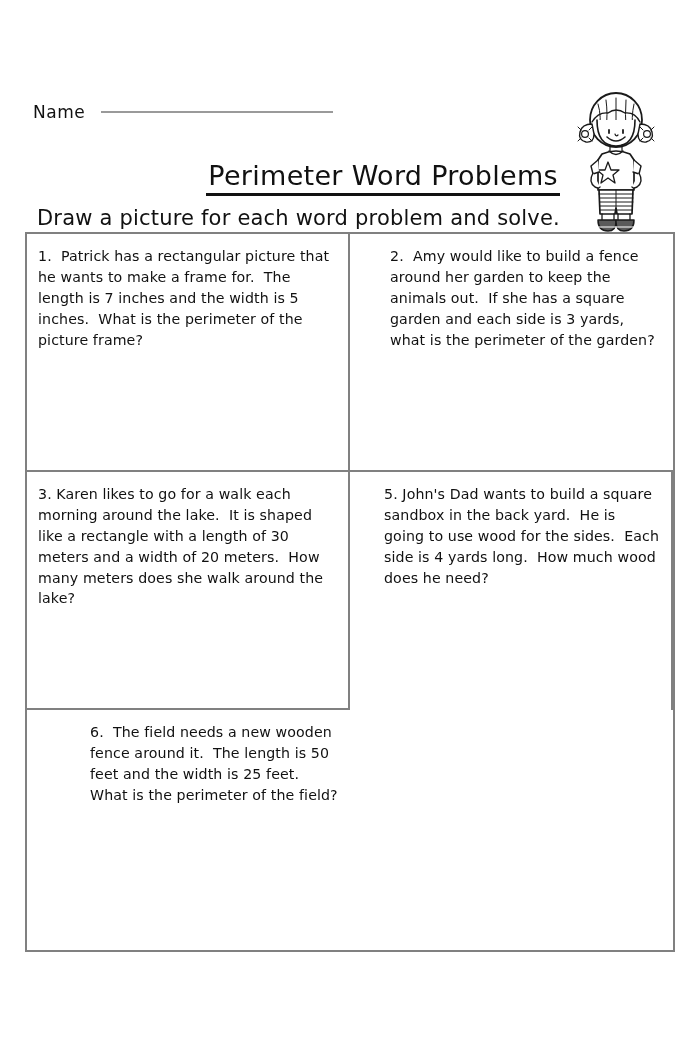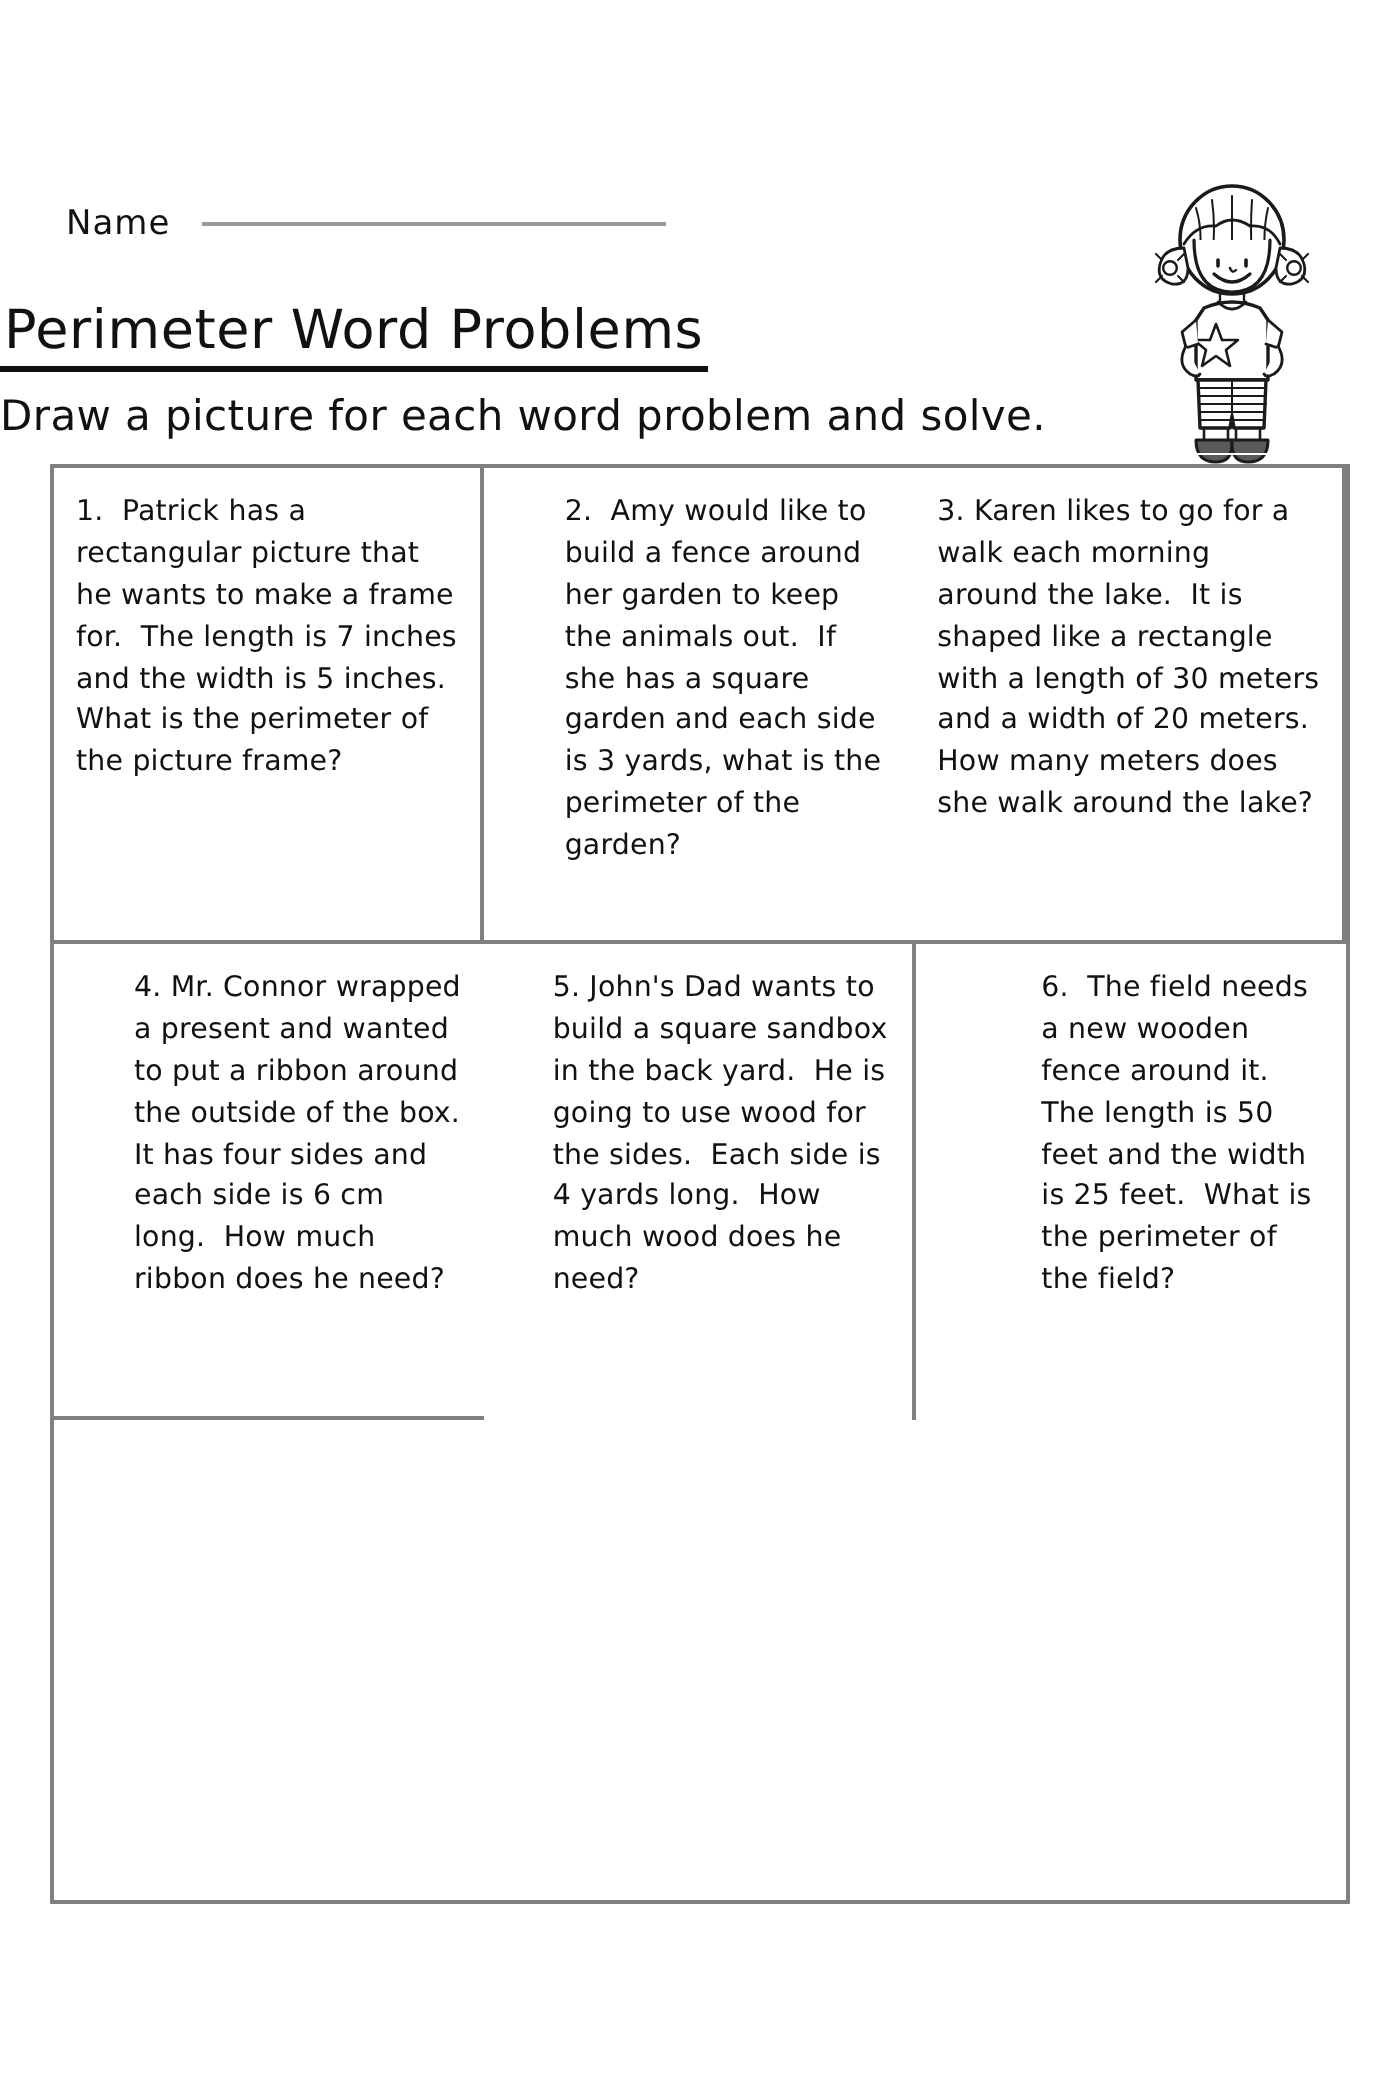--- a/index.html
+++ b/index.html
@@ -38,23 +38,23 @@
     margin-left: 16px;
     border-bottom: 2px solid #9a9a9a;
     height: 1px;
     margin-bottom: 3px;
   }
 
   
   .heading-block {
     position: absolute;
     left: 0;
-    top: 150px;
+    top: 160px;
     width: 560px;
-    text-align: left;
+    text-align: right;
   }
   .worksheet-title {
     display: inline-block;
     font-size: 27px;
     font-weight: 400;
     letter-spacing: 0.3px;
     line-height: 1.15;
     border-bottom: 3px solid #111111;
     padding: 0 2px 2px 2px;
     margin: 0;
@@ -80,21 +80,21 @@
   
   .problem-grid {
     position: absolute;
     left: 25px;
     top: 232px;
     width: 650px;
     height: 720px;
     border: 2px solid #808080;
     box-sizing: border-box;
     display: grid;
-    grid-template-columns: 1fr 1fr 1fr;
+    grid-template-columns: 1fr 1fr;
     grid-template-rows: 238px 238px 1fr;
   }
   .cell {
     box-sizing: border-box;
     border-right: 2px solid #808080;
     border-bottom: 2px solid #808080;
     padding: 12px 11px 8px 11px;
     overflow: hidden;
   }
   .cell.col-right { border-right: none; padding-left: 40px; }
@@ -179,22 +179,19 @@
 <div class="problem-grid">
   <div class="cell col-left row-1">
     <p class="problem-text">1.  Patrick has a rectangular picture that he wants to make a frame for.  The length is 7 inches and the width is 5 inches.  What is the perimeter of the picture frame?</p>
   </div>
   <div class="cell col-right row-1">
     <p class="problem-text">2.  Amy would like to build a fence around her garden to keep the animals out.  If she has a square garden and each side is 3 yards, what is the perimeter of the garden?</p>
   </div>
   <div class="cell col-left row-2">
     <p class="problem-text">3. Karen likes to go for a walk each morning around the lake.  It is shaped like a rectangle with a length of 30 meters and a width of 20 meters.  How many meters does she walk around the lake?</p>
   </div>
-  <div class="cell col-right row-2">
-    <p class="problem-text">4. Mr. Connor wrapped a present and wanted to put a ribbon around the outside of the box.  It has four sides and each side is 6 cm long.  How much ribbon does he need?</p>
-  </div>
   <div class="cell col-left row-last">
     <p class="problem-text">5. John's Dad wants to build a square sandbox in the back yard.  He is going to use wood for the sides.  Each side is 4 yards long.  How much wood does he need?</p>
   </div>
   <div class="cell col-right row-last">
     <p class="problem-text">6.  The field needs a new wooden fence around it.  The length is 50 feet and the width is 25 feet.  What is the perimeter of the field?</p>
   </div>
 </div>
 
 </body></html>

